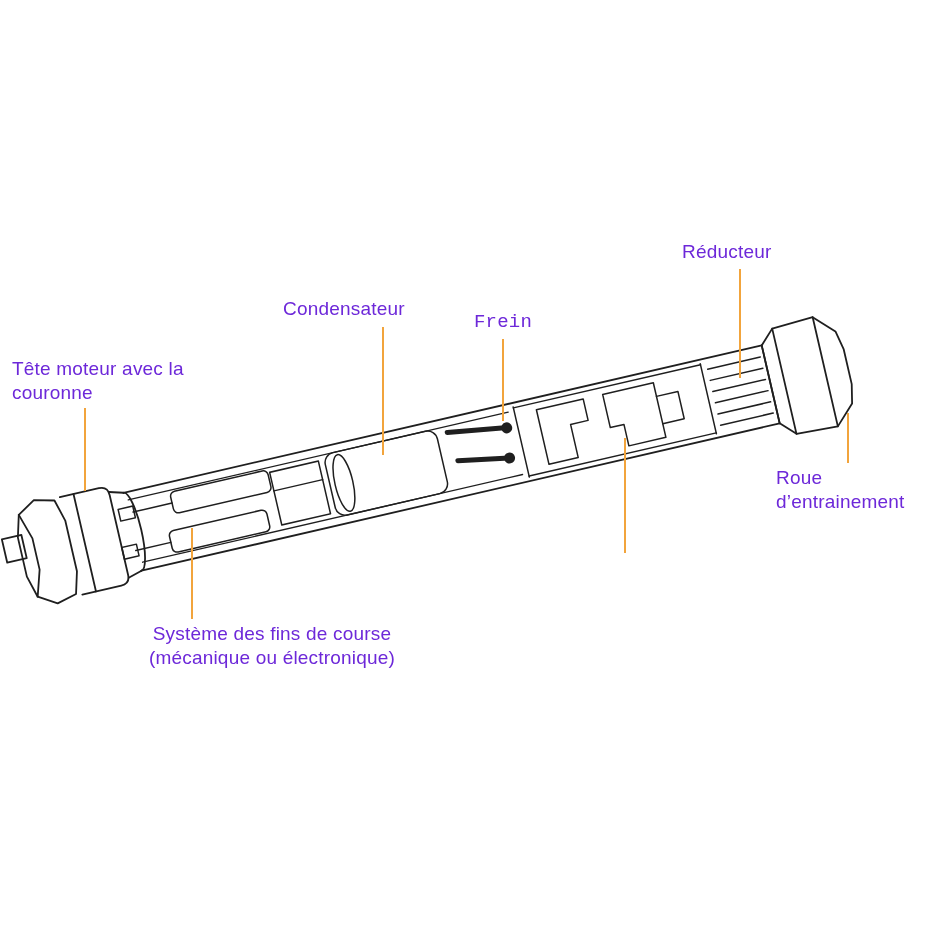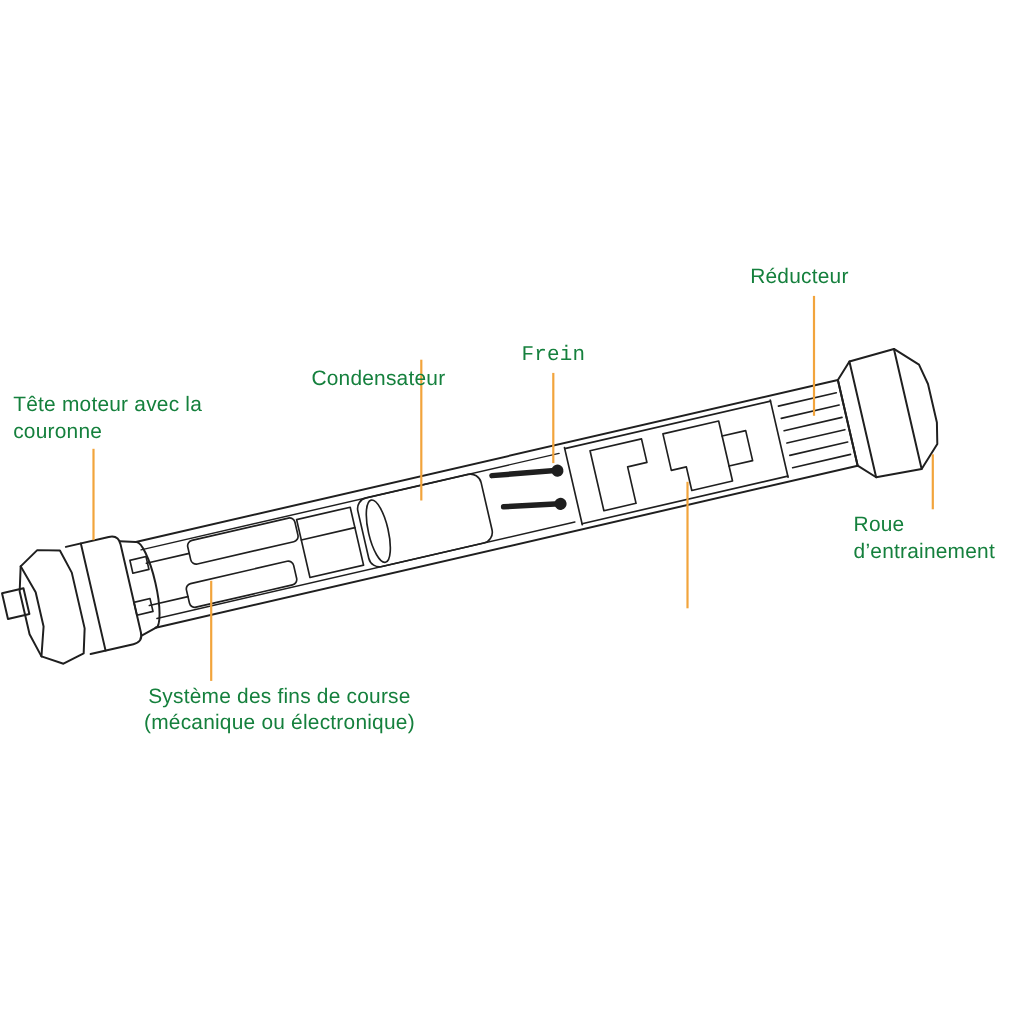--- a/index.html
+++ b/index.html
@@ -3,21 +3,21 @@
 <meta charset="utf-8">
 <style>
   html,body{margin:0;padding:0;background:#ffffff;}
   .stage{
     position:relative;width:940px;height:940px;background:#ffffff;
     font-family:"Liberation Sans",sans-serif;overflow:hidden;
   }
   svg.draw{position:absolute;left:0;top:0;}
   .label{
     position:absolute;font-size:19px;line-height:1.28;font-weight:500;
-    color:#15803d;letter-spacing:.2px;
+    color:#6d28d9;letter-spacing:.2px;
   }
   .center{text-align:center;}
 </style>
 </head>
 <body>
 
 <div class="stage">
 
   <svg class="draw" width="940" height="940" viewBox="0 0 940 940">
 
@@ -100,24 +100,24 @@
       <line x1="503" y1="339" x2="503" y2="421"></line>
       <line x1="740" y1="269" x2="740" y2="378"></line>
       <line x1="848" y1="413" x2="848" y2="463"></line>
       <line x1="625" y1="438" x2="625" y2="553"></line>
       <line x1="192" y1="528" x2="192" y2="619"></line>
     </g>
   </svg>
 
   <div class="label" style="left:682px;top:240px;width:116px;">Réducteur</div>
 
-  <div class="label center" style="left:258px;top:297px;width:172px;margin-top:36px;">Condensateur</div>
+  <div class="label center" style="left:258px;top:297px;width:172px;">Condensateur</div>
 
   <div class="label center" style="left:462px;top:310px;width:82px;font-family:Liberation Mono, monospace;">Frein</div>
 
   <div class="label" style="left:12px;top:357px;width:210px;">Tête moteur avec la couronne</div>
 
   <div class="label" style="left:776px;top:466px;width:158px;">Roue d’entrainement</div>
 
 
-  <div class="label center" style="left:102px;top:622px;width:304px;">Système des fins de course (mécanique ou électronique)</div>
+  <div class="label center" style="left:120px;top:622px;width:304px;">Système des fins de course (mécanique ou électronique)</div>
 
 </div>
 
 </body></html>

